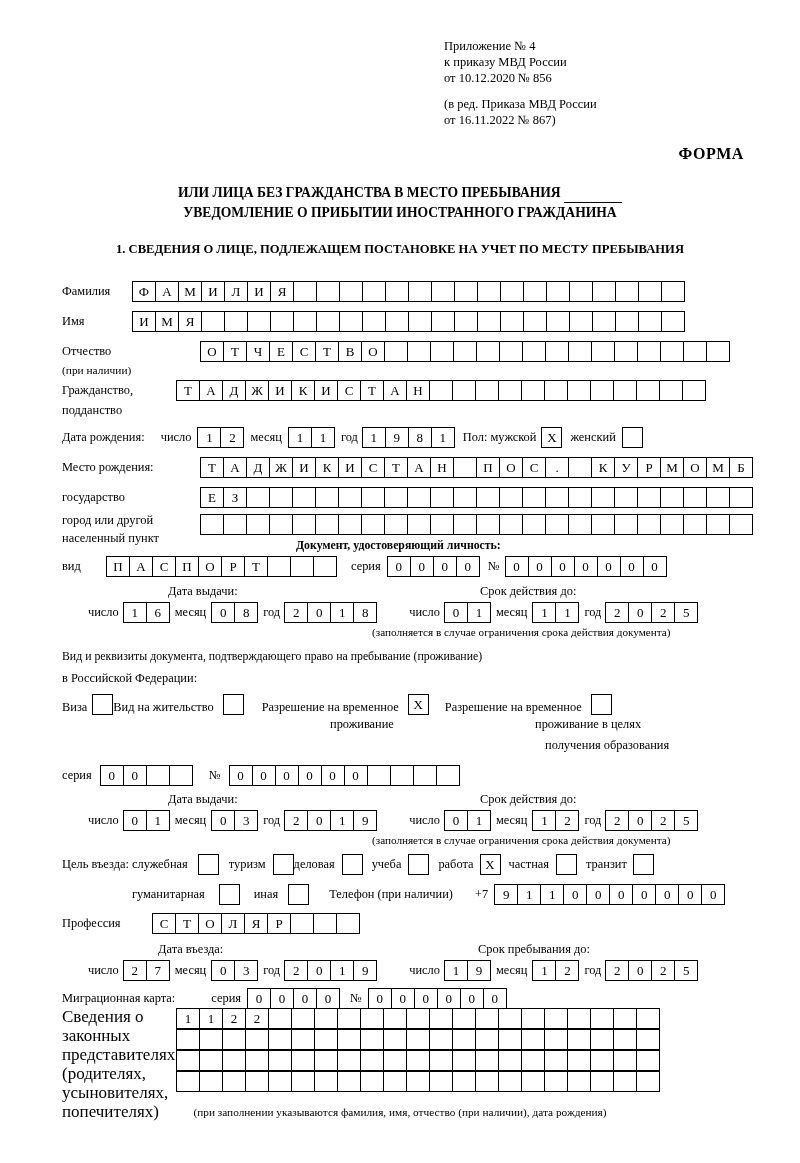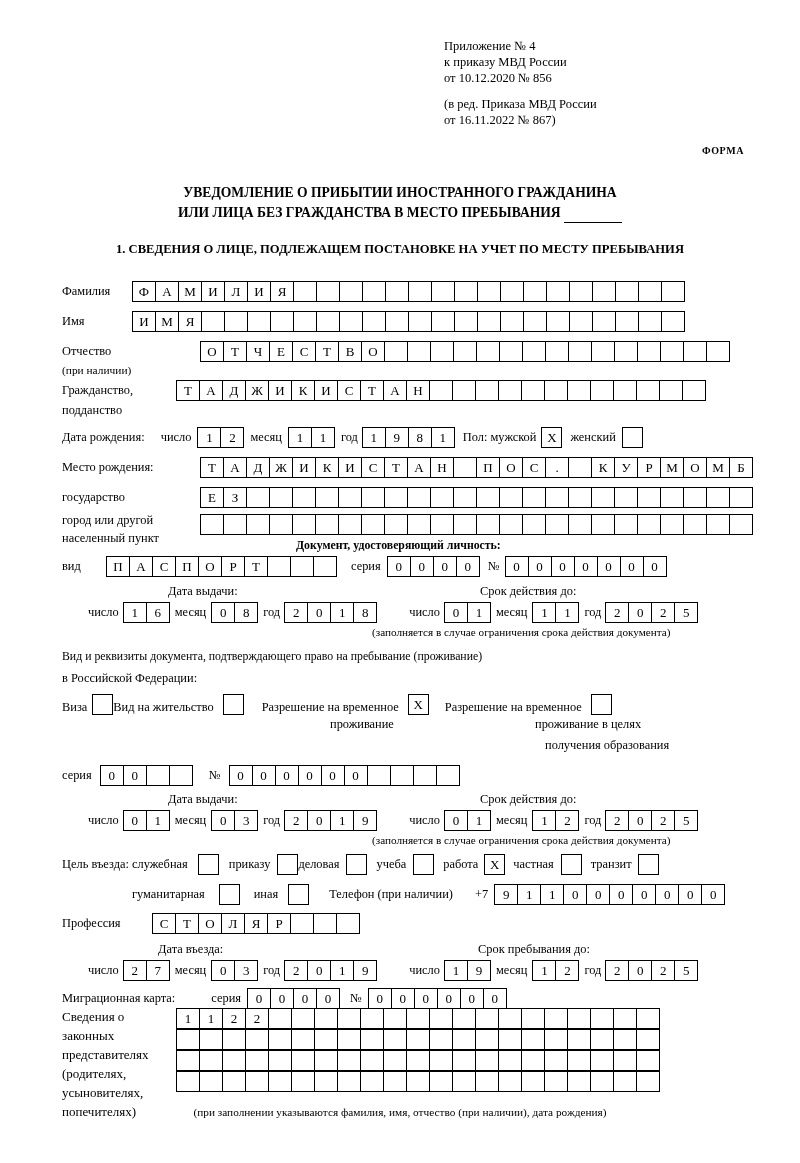--- a/index.html
+++ b/index.html
@@ -31,21 +31,21 @@
     text-align: left;
     font-size: 12.5px;
     line-height: 16px;
   }
   .hdr .blk2 { margin-top: 10px; }
   .forma {
     position: absolute;
     top: 145px;
     right: 56px;
     font-weight: bold;
-    font-size: 10px;
+    font-size: 16px;
     letter-spacing: .6px;
   }
   .title {
     position: absolute;
     top: 183px;
     left: 0;
     width: 800px;
     text-align: center;
     font-weight: bold;
     font-size: 13.6px;
@@ -105,39 +105,39 @@
   .note {
     font-size: 11.2px;
   }
   .center-note {
     position: absolute;
     width: 800px;
     text-align: center;
     font-size: 11.3px;
   }
   .bold { font-weight: bold; }
-  .multi { position: absolute; font-size: 13px; line-height: 19px; }
+  .multi { position: absolute; font-size: 17px; line-height: 19px; }
 </style>
 </head>
 <body>
 
 <div class="page">
 
   <div class="hdr">
     <div>Приложение № 4</div>
     <div>к приказу МВД России</div>
     <div>от 10.12.2020 № 856</div>
     <div class="blk2">(в ред. Приказа МВД России</div>
     <div>от 16.11.2022 № 867)</div>
   </div>
   <div class="forma">ФОРМА</div>
 
   <div class="title">
+    <div><span>ИЛИ ЛИЦА БЕЗ ГРАЖДАНСТВА В МЕСТО ПРЕБЫВАНИЯ</span> <span class="ul"></span></div>
     <div>УВЕДОМЛЕНИЕ О ПРИБЫТИИ ИНОСТРАННОГО ГРАЖДАНИНА</div>
-    <div><span>ИЛИ ЛИЦА БЕЗ ГРАЖДАНСТВА В МЕСТО ПРЕБЫВАНИЯ</span> <span class="ul"></span></div>
   </div>
 
   <div class="sect1">1. СВЕДЕНИЯ О ЛИЦЕ, ПОДЛЕЖАЩЕМ ПОСТАНОВКЕ НА УЧЕТ ПО МЕСТУ ПРЕБЫВАНИЯ</div>
 
   <div class="row" style="top:281px; left:62px;">
     <span class="lbl" style="width:70px;">Фамилия</span>
     <span class="cells">
         <span class="c">Ф</span>
         <span class="c">А</span>
         <span class="c">М</span>
@@ -530,21 +530,21 @@
         <span class="c">2</span>
         <span class="c">5</span>
       </span>
   </div>
 
   <div class="row note" style="top:834px; left:372px;">(заполняется в случае ограничения срока действия документа)</div>
 
   <div class="row" style="top:854px; left:62px;">
     <span class="lbl">Цель въезда: служебная</span>
     <span class="box" style="margin-left:10px;"></span>
-    <span class="lbl" style="margin-left:10px;">приказу</span>
+    <span class="lbl" style="margin-left:10px;">туризм</span>
     <span class="box" style="margin-left:7px;"></span>
     <span class="lbl" style="margin-left:0;">деловая</span>
     <span class="box" style="margin-left:7px;"></span>
     <span class="lbl" style="margin-left:9px;">учеба</span>
     <span class="box" style="margin-left:7px;"></span>
     <span class="lbl" style="margin-left:9px;">работа</span>
     <span class="box" style="margin-left:6px;">X</span>
     <span class="lbl" style="margin-left:8px;">частная</span>
     <span class="box" style="margin-left:7px;"></span>
     <span class="lbl" style="margin-left:9px;text-align:right;">транзит</span>

